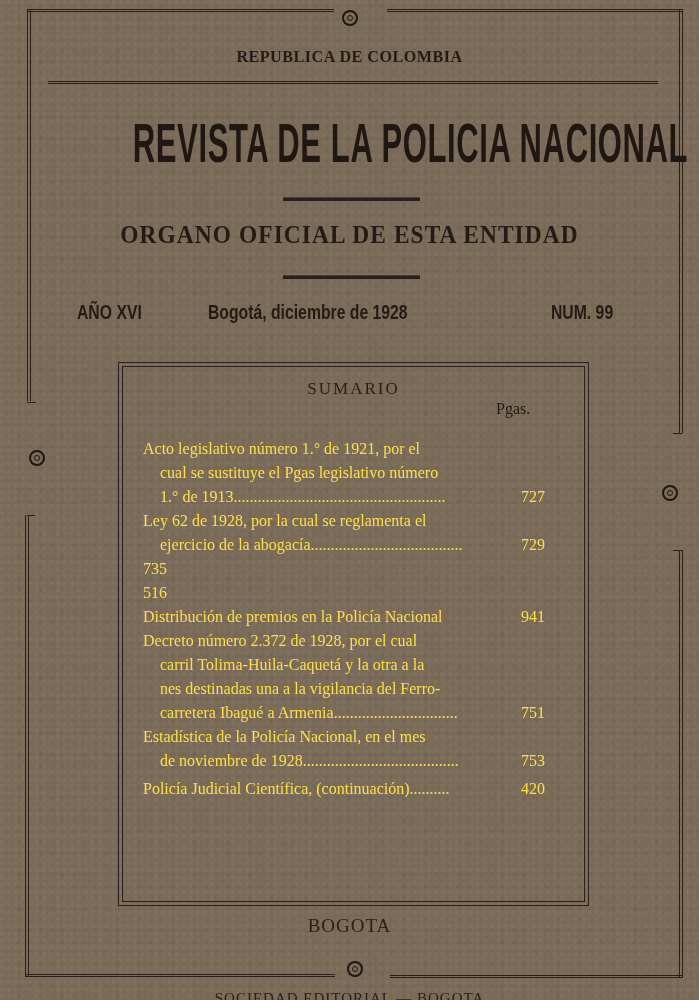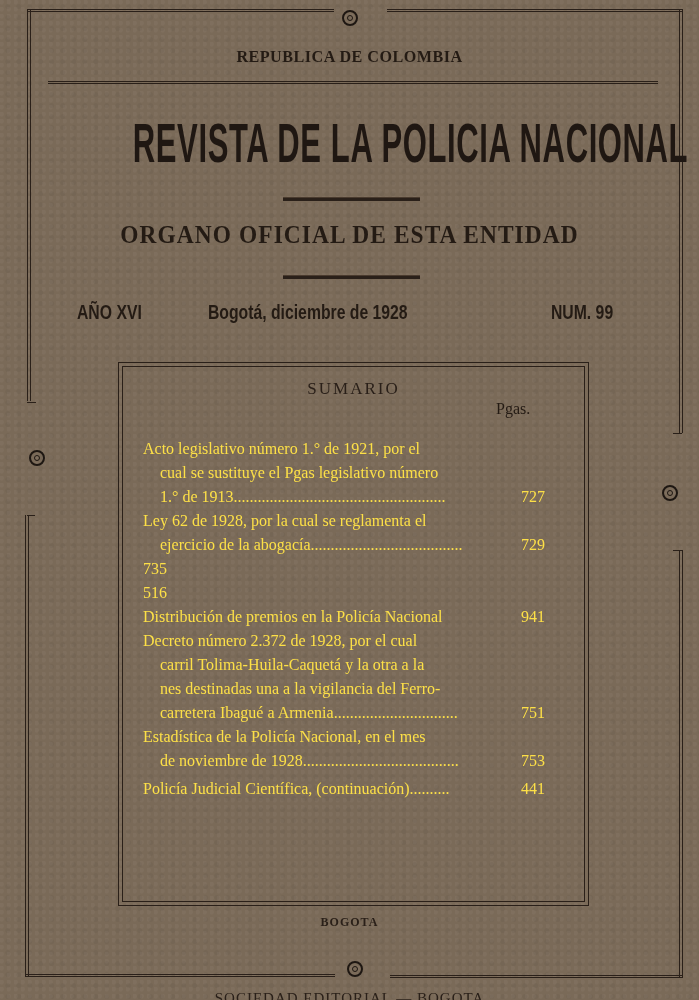--- a/index.html
+++ b/index.html
@@ -53,21 +53,21 @@
   .pgas { top: 400px; left: 496px; font-family: "Liberation Serif", serif; font-size: 16px; color: #241b14; }
   .toc {
     top: 437px; left: 143px; width: 430px;
     font-family: "Liberation Serif", serif; font-size: 16px; line-height: 24px; color: #fde047;
   }
   .entry { display: flex; align-items: flex-end; }
   .entry-text { flex: 1; }
   .entry-line { display: block; white-space: nowrap; overflow: hidden; }
   .entry-line.indent { padding-left: 17px; }
   .entry-page { width: 52px; padding-right: 0; flex: none; }
-  .bogota { top: 915px; font-family: "Liberation Serif", serif; font-size: 12px; font-weight: bold; letter-spacing: 1px; color: #2a2019; }
+  .bogota { top: 915px; font-family: "Liberation Serif", serif; font-size: 19px; font-weight: normal; letter-spacing: 1px; color: #2a2019; }
   .editorial { top: 990px; font-family: "Liberation Serif", serif; font-size: 15px; letter-spacing: 1px; color: #2a2019; }
 </style>
 </head>
 <body>
 
 <div class="abs dbl-h" style="left:27px; top:9px; width:307px;"></div>
 <div class="abs dbl-h" style="left:387px; top:9px; width:296px;"></div>
 
 <div class="abs dbl-v" style="left:27px; top:9px; height:392px;"></div>
 <div class="abs" style="left:27px; top:398px; width:9px; height:4px; border-bottom:1.5px solid #2a2019;"></div>
@@ -147,18 +147,18 @@
     <div class="entry-text">
       <span class="entry-line">Estadística de la Policía Nacional, en el mes</span>
       <span class="entry-line indent">de noviembre de 1928.......................................</span>
     </div>
     <div class="entry-page">753</div>
   </div>
   <div class="entry" style="margin-top:4px;">
     <div class="entry-text">
       <span class="entry-line">Policía Judicial Científica, (continuación)..........</span>
     </div>
-    <div class="entry-page">441</div>
+    <div class="entry-page">420</div>
   </div>
 </div>
 
 <div class="abs center-text bogota">BOGOTA</div>
 <div class="abs center-text editorial">SOCIEDAD EDITORIAL — BOGOTA</div>
 
 </body></html>

